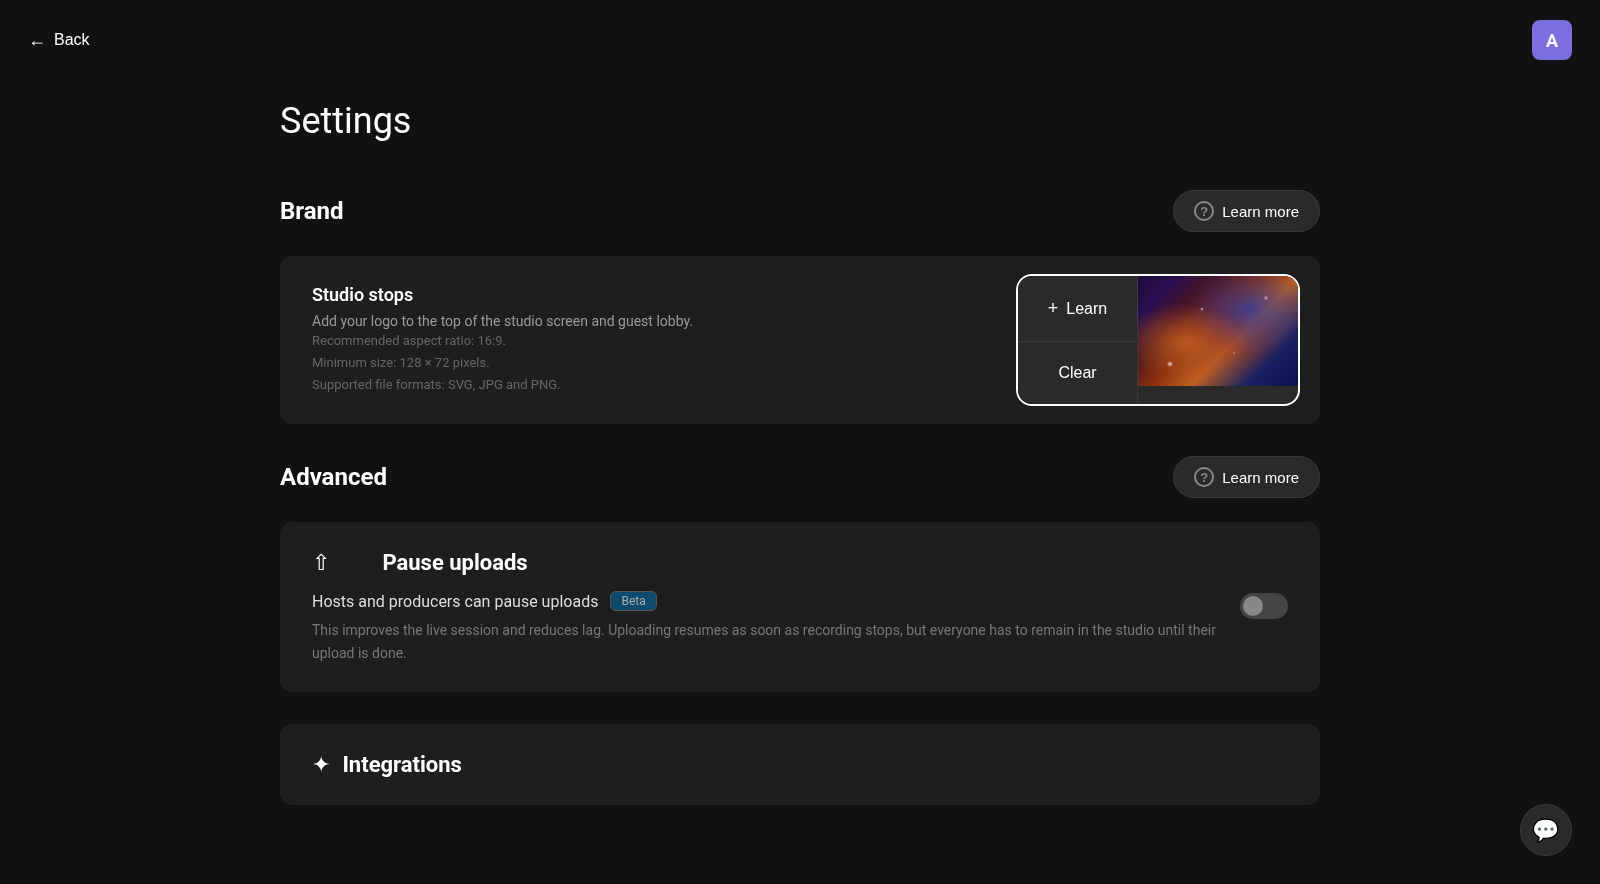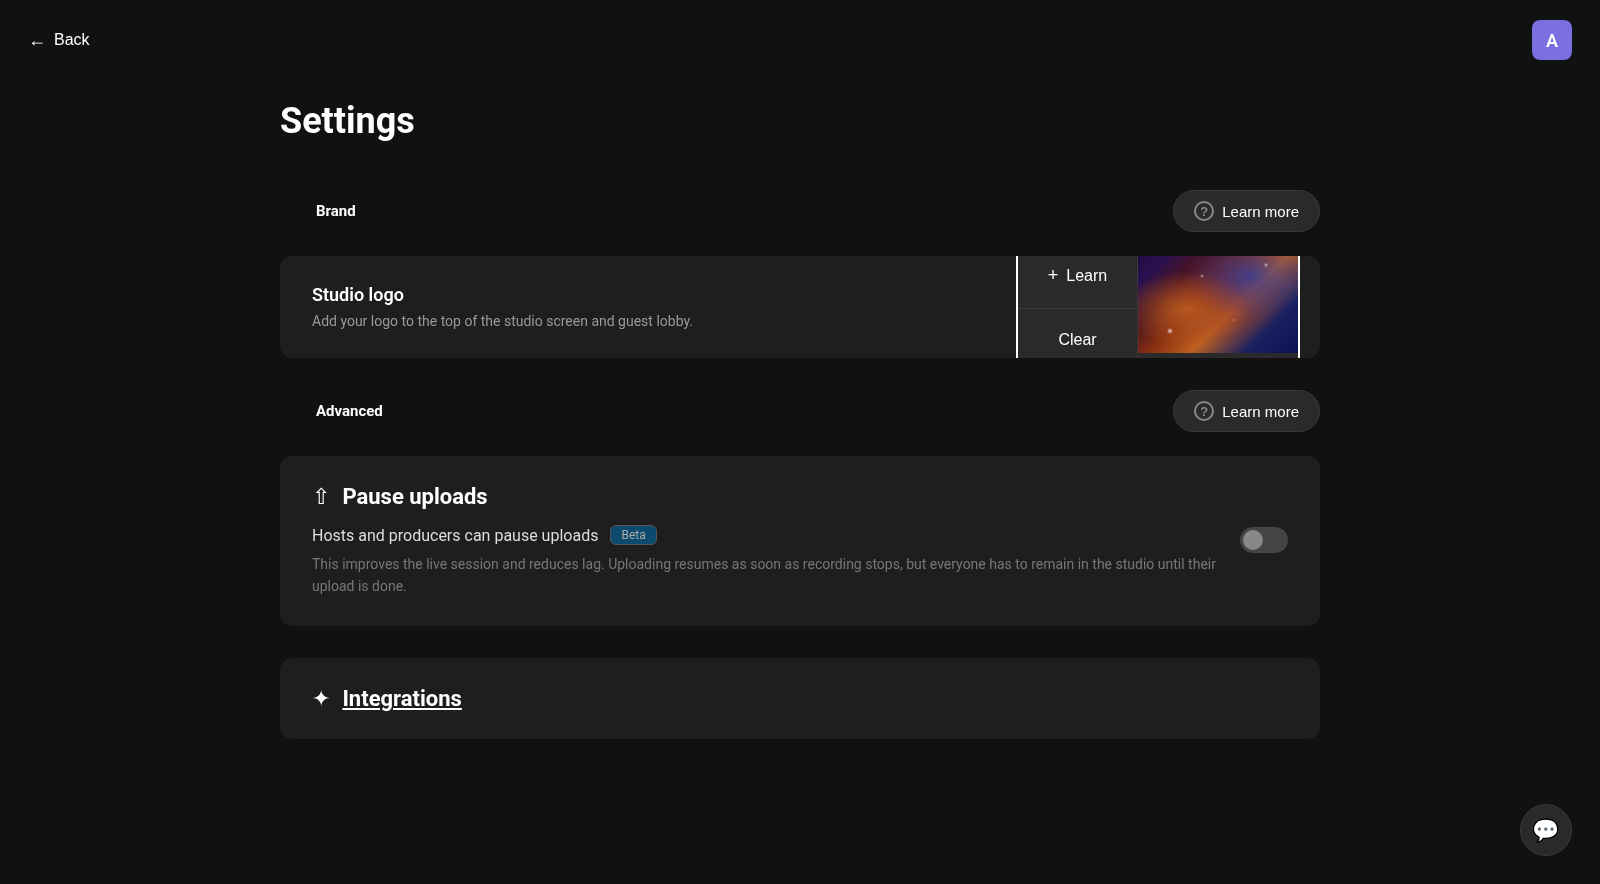--- a/index.html
+++ b/index.html
@@ -60,39 +60,38 @@
     
     .main-content {
       padding-top: 80px;
       padding-left: 280px;
       padding-right: 280px;
       padding-bottom: 60px;
     }
 
     .page-title {
       font-size: 36px;
-      font-weight: 700;
+      font-weight: 400;
       color: #ffffff;
       margin-bottom: 48px;
       margin-top: 20px;
     }
 
     
     .section-header {
       display: flex;
       align-items: center;
       justify-content: space-between;
       margin-bottom: 24px;
     }
 
     .section-title {
-      font-size: 15px;
+      font-size: 24px;
       font-weight: 700;
       color: #ffffff;
-      margin-left: 36px;
     }
 
     .learn-more-btn {
       display: flex;
       align-items: center;
       gap: 8px;
       background: #2a2a2a;
       border: 1px solid #3a3a3a;
       border-radius: 24px;
       color: #ffffff;
@@ -254,20 +253,21 @@
 
     .up-arrow-icon {
       font-size: 22px;
       color: #ffffff;
     }
 
     .pause-title {
       font-size: 22px;
       font-weight: 700;
       color: #ffffff;
+      margin-left: 40px;
     }
 
     .pause-row {
       display: flex;
       align-items: flex-start;
       justify-content: space-between;
       gap: 20px;
     }
 
     .pause-info {
@@ -341,21 +341,20 @@
     }
 
     .puzzle-icon {
       font-size: 22px;
     }
 
     .integrations-title {
       font-size: 22px;
       font-weight: 700;
       color: #ffffff;
-      text-decoration: underline;
     }
 
     
     .chat-fab {
       position: fixed;
       bottom: 28px;
       right: 28px;
       width: 52px;
       height: 52px;
       background: #2a2a2a;
@@ -387,22 +386,27 @@
   <div class="section-header">
     <h2 class="section-title">Brand</h2>
     <button class="learn-more-btn">
       <span class="question-icon">?</span>
       <span>Learn more</span>
     </button>
   </div>
 
   <div class="card brand-card">
     <div class="brand-card-left">
-      <div class="card-label">Studio logo</div>
+      <div class="card-label">Studio stops</div>
       <div class="card-description">Add your logo to the top of the studio screen and guest lobby.</div>
+      <div class="card-meta">
+        <span>Recommended aspect ratio: 16:9.</span><br>
+        <span>Minimum size: 128 × 72 pixels.</span><br>
+        <span>Supported file formats: SVG, JPG and PNG.</span>
+      </div>
     </div>
     <div class="upload-area">
       <div class="upload-popup">
         <div class="upload-buttons">
           <button class="upload-btn">
             <span class="plus-icon">+</span>
             <span>Learn</span>
           </button>
           <button class="upload-btn">
             <span>Clear</span>

